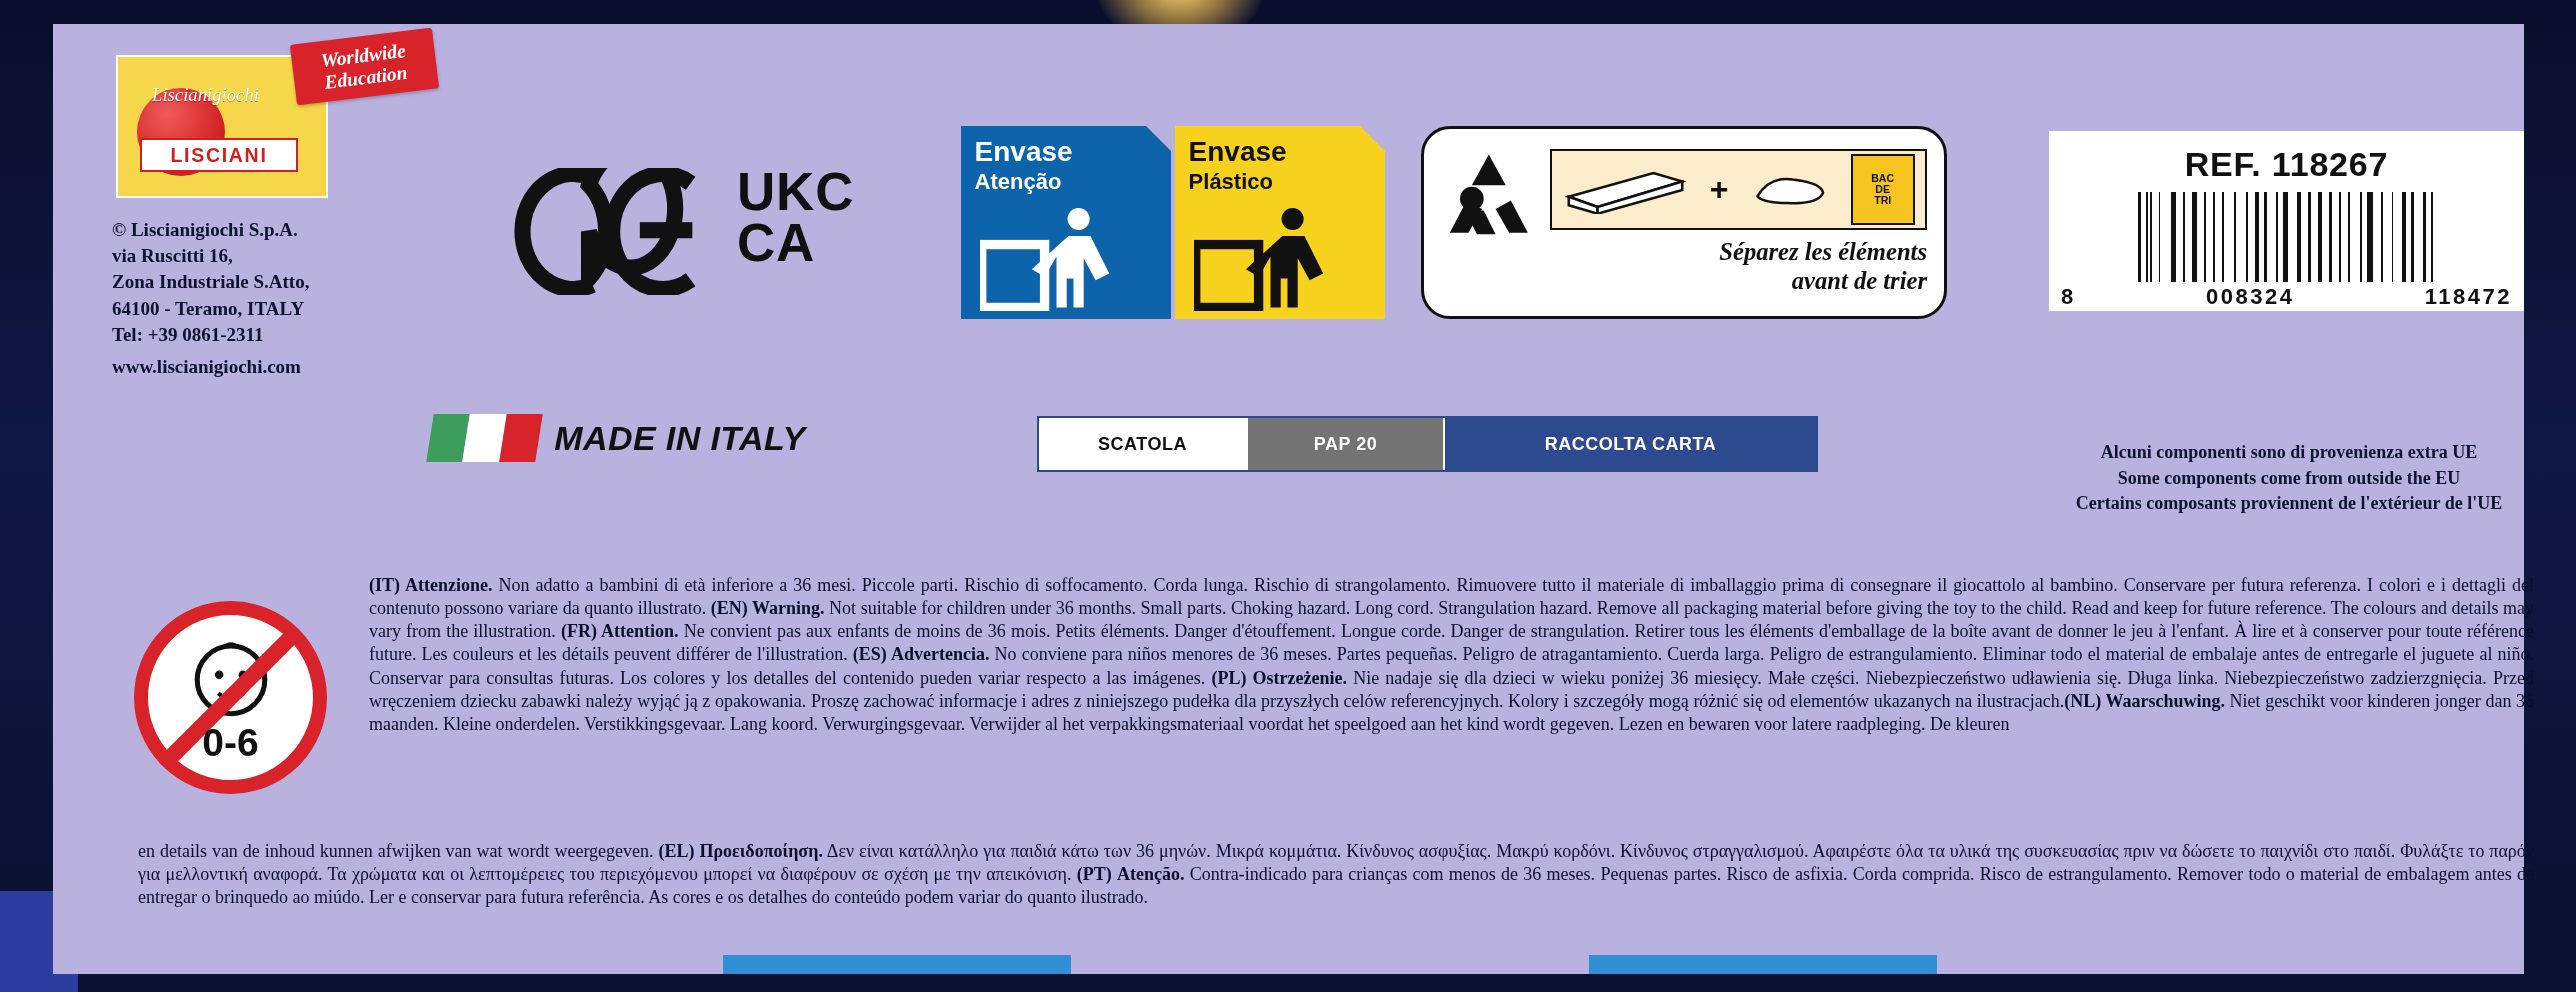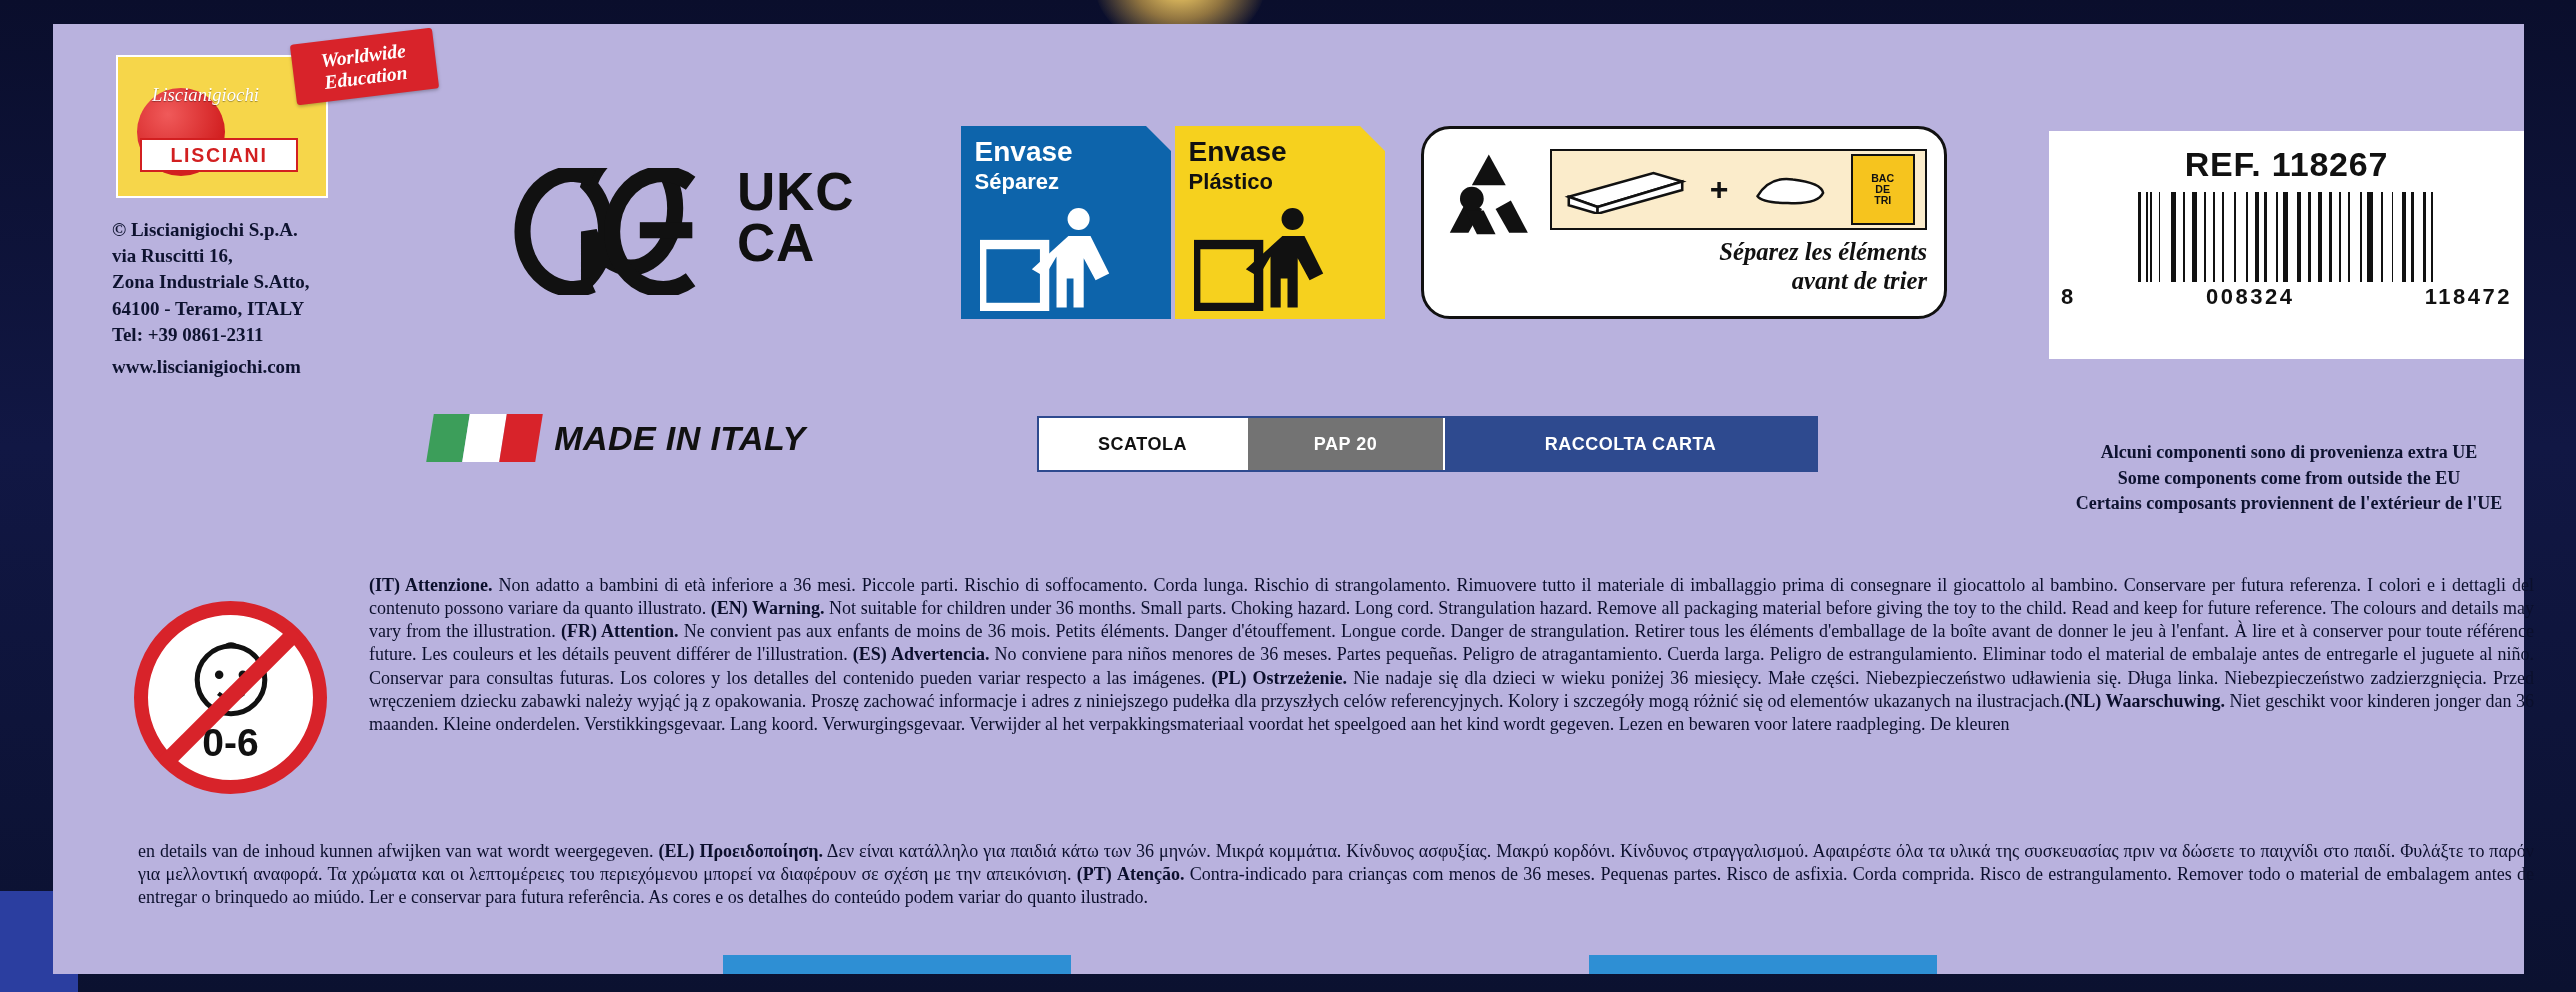--- a/index.html
+++ b/index.html
@@ -168,21 +168,21 @@
     display: flex; align-items: center; justify-content: center;
   }
   .bac-de-tri span {
     font-size: 10.6px; font-weight: bold; line-height: 1.05;
     text-align: center; color: #111;
   }
 
   
   .ref-box {
     position: absolute; left: 1996px; top: 107px;
-    width: 475px; height: 228px;
+    width: 475px; height: 180px;
     background: #fff;
     display: flex; flex-direction: column; align-items: center;
   }
   .ref-text {
     margin-top: 13.6px; font-size: 34px; font-weight: bold;
     color: #111; letter-spacing: 0.8px;
   }
   .barcode { margin-top: 8.5px; display: flex; align-items: flex-end; height: 90px; }
   .barcode i { display: block; background: #111; height: 100%; margin-right: 1.7px; }
   .barcode-nums {
@@ -303,21 +303,21 @@
     </svg>
   </div>
   <div class="ukca">
     <div>UKC</div>
     <div>CA</div>
   </div>
 
   <div class="envase carton">
     <div class="fold"></div>
     <div class="e-title">Envase</div>
-    <div class="e-sub">Séparez</div>
+    <div class="e-sub">Atenção</div>
     <svg width="170" height="104" viewBox="0 0 200 122">
       <rect x="2" y="44" width="74" height="74" fill="none" stroke="#fff" stroke-width="11"></rect>
       <circle cx="116" cy="14" r="13" fill="#fff"></circle>
       <path d="M104 34 h26 l22 44 -16 8 -14 -26 v58 h-12 v-34 h-8 v34 h-12 V58 l-14 24 -15 -9 Z" fill="#fff"></path>
     </svg>
   </div>
 
   <div class="envase plastico">
     <div class="fold"></div>
     <div class="e-title">Envase</div>

